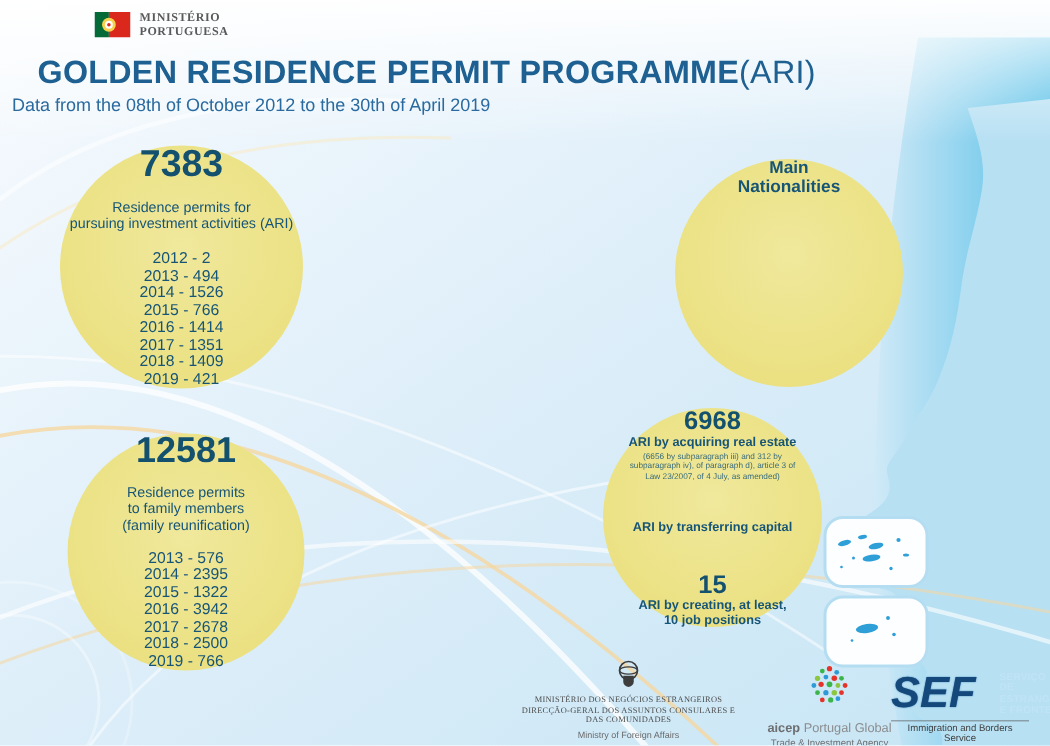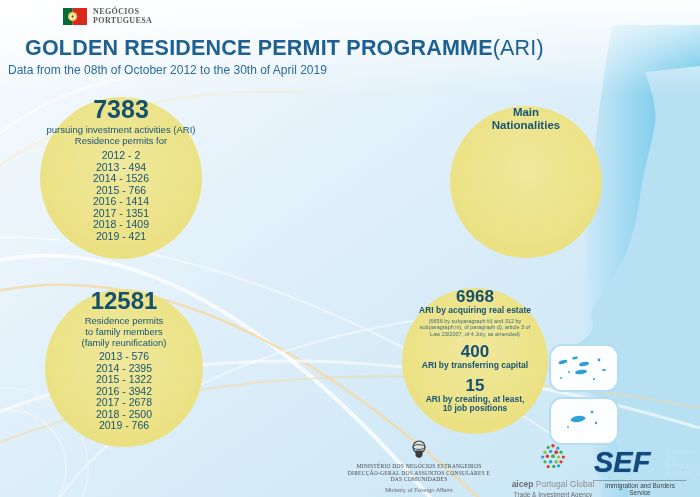--- a/index.html
+++ b/index.html
@@ -15,40 +15,40 @@
   .gov-logo .txt{font-family:"Liberation Serif", serif;font-weight:bold;font-size:8px;
     line-height:9px;color:#5a5a5a;letter-spacing:.4px;}
   .page-title{position:absolute;left:25px;top:36px;margin:0;font-size:21.5px;letter-spacing:.2px;
     color:#1d6091;font-weight:bold;white-space:nowrap;}
   .page-title .light{font-weight:normal;}
   .page-subtitle{position:absolute;left:8px;top:63px;font-size:12px;color:#2a6a9e;}
 
   
   .bubble{position:absolute;border-radius:50%;
     background:radial-gradient(circle at 50% 42%, #f0e89c 0%, #ebe183 70%, #e9de7c 100%);
-    display:flex;flex-direction:column;align-items:center;justify-content:flex-start;
+    display:flex;flex-direction:column;align-items:center;justify-content:space-between;
     text-align:center;color:#175577;}
   .bubble .big{font-weight:bold;color:#14516f;line-height:1;}
   .b1{left:40px;top:97px;width:162px;height:162px;}
   .b1 .big{font-size:25px;margin-bottom:2px;}
   .b1 .lbl{font-size:9.5px;line-height:11px;}
   .b1 .years{margin-top:4px;font-size:10.5px;line-height:11.5px;}
   .b2{left:206px;top:140px;width:196px;height:196px;}
   .b2 .ttl{font-size:13px;margin-bottom:6px;}
   .b2 .big{font-size:17px;margin-bottom:12px;}
   .b2 .val{font-size:11.5px;line-height:13.5px;}
   .b2 .gap{height:14px;}
   .b3{left:450px;top:106px;width:152px;height:152px;}
   .b3 .ttl{font-weight:bold;font-size:11.5px;line-height:13px;margin-bottom:10px;}
   .b3 .nat{font-size:10.5px;line-height:12.5px;}
   .b4{left:45px;top:289px;width:158px;height:158px;}
   .b4 .big{font-size:24px;margin-bottom:2px;}
   .b4 .lbl{font-size:9.5px;line-height:11px;}
   .b4 .years{margin-top:3px;font-size:10.5px;line-height:11.5px;}
-  .b5{left:402px;top:288px;width:146px;height:146px;}
+  .b5{left:402px;top:272px;width:146px;height:146px;}
   .b5 .big{font-size:17px;line-height:1;}
   .b5 .lbl{font-weight:bold;font-size:8.5px;line-height:9.5px;margin-top:1px;}
   .b5 .note{font-size:5.5px;line-height:6.5px;width:112px;margin:2px 0 6px;opacity:.85;}
   .b5 .sect{margin-top:6px;}
 
   
   .inset{position:absolute;width:70px;height:48px;background:#fdfeff;
     border:2px solid #b4ddf1;border-radius:13px;box-sizing:border-box;}
   .inset-azores{left:549px;top:344px;}
   .inset-madeira{left:549px;top:397px;}
@@ -115,33 +115,33 @@
 
   <div class="gov-logo">
     <svg width="24" height="17" viewBox="0 0 24 17">
       <rect x="0" y="0" width="9.6" height="17" fill="#046a38"></rect>
       <rect x="9.6" y="0" width="14.4" height="17" fill="#da291c"></rect>
       <circle cx="9.6" cy="8.5" r="4.6" fill="#f5d24a"></circle>
       <circle cx="9.6" cy="8.5" r="2.6" fill="#ffffff"></circle>
       <circle cx="9.6" cy="8.5" r="1.2" fill="#da291c"></circle>
     </svg>
     <div class="txt">
-      <div>NEGÓCIOS</div>
+      <div>MINISTÉRIO</div>
       <div>PORTUGUESA</div>
     </div>
   </div>
 
   <h1 class="page-title"><span>GOLDEN RESIDENCE PERMIT PROGRAMME</span><span class="light">(ARI)</span></h1>
   <div class="page-subtitle">Data from the 08th of October 2012 to the 30th of April 2019</div>
 
   <div class="bubble b1">
     <div class="big">7383</div>
     <div class="lbl">
+      <div>Residence permits for</div>
       <div>pursuing investment activities (ARI)</div>
-      <div>Residence permits for</div>
     </div>
     <div class="years">
       <div>2012 - 2</div>
       <div>2013 - 494</div>
       <div>2014 - 1526</div>
       <div>2015 - 766</div>
       <div>2016 - 1414</div>
       <div>2017 - 1351</div>
       <div>2018 - 1409</div>
       <div>2019 - 421</div>
@@ -174,21 +174,20 @@
     </div>
   </div>
 
   <div class="bubble b5">
     <div>
       <div class="big">6968</div>
       <div class="lbl">ARI by acquiring real estate</div>
       <div class="note">(6656 by subparagraph iii) and 312 by subparagraph iv), of paragraph d), article 3 of Law 23/2007, of 4 July, as amended)</div>
     </div>
     <div>
-      <div class="big">400</div>
       <div class="lbl">ARI by transferring capital</div>
     </div>
     <div class="sect">
       <div class="big">15</div>
       <div class="lbl">
         <div>ARI by creating, at least,</div>
         <div>10 job positions</div>
       </div>
     </div>
   </div>

